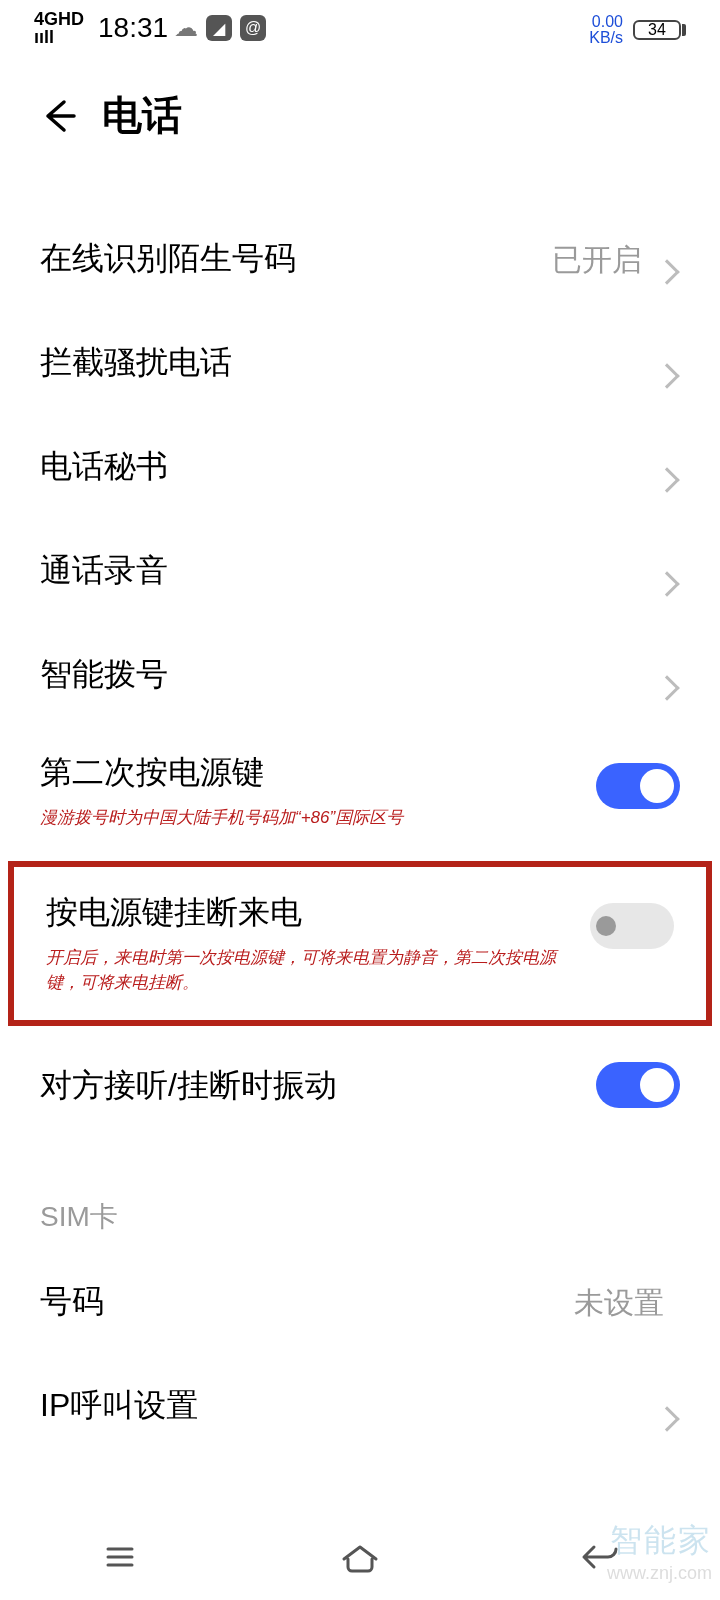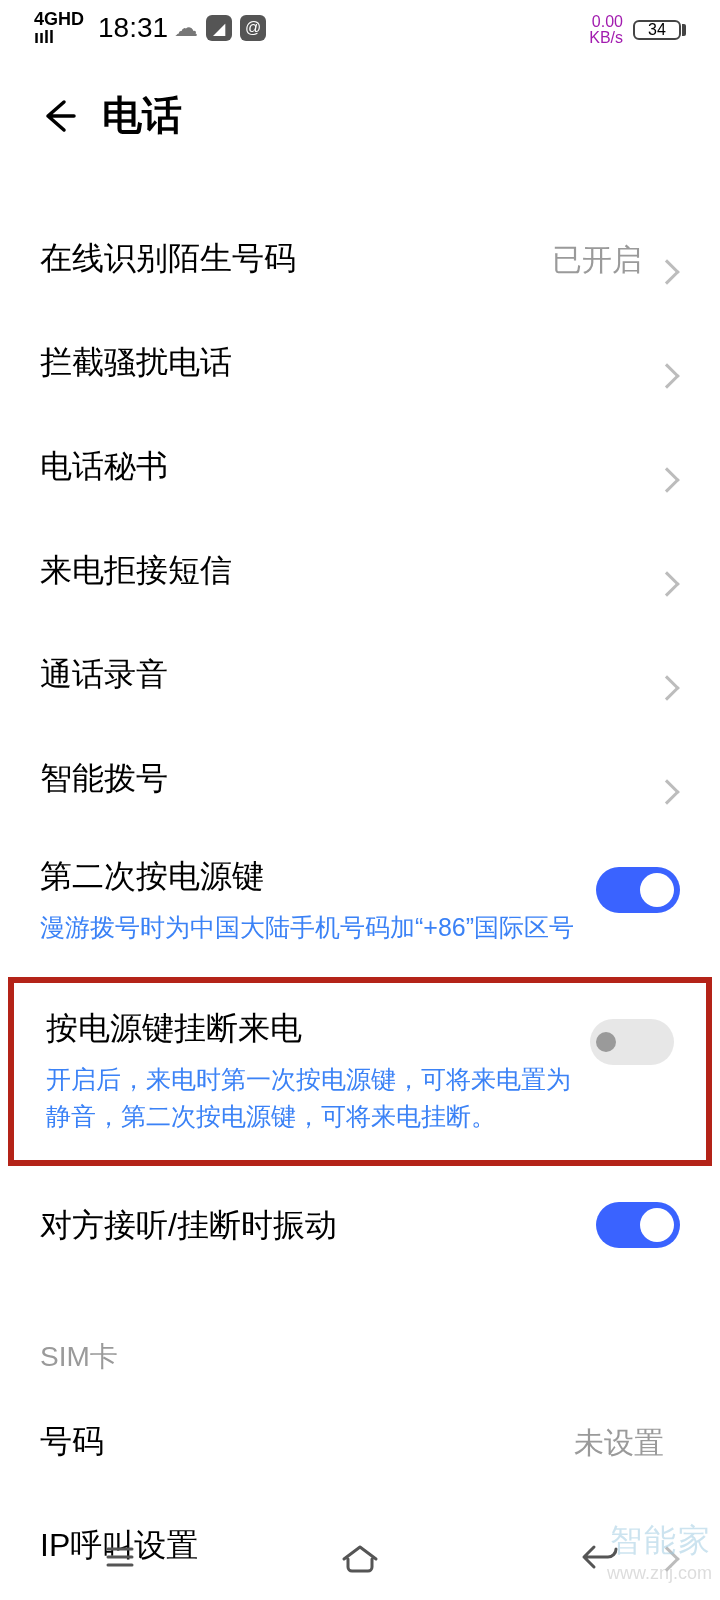--- a/index.html
+++ b/index.html
@@ -8,36 +8,36 @@
   
   .status-bar { display: flex; justify-content: space-between; align-items: flex-end; padding: 8px 34px 6px 34px; height: 52px; font-size: 22px; gap: 8px; }
   .status-left { display: flex; align-items: center; gap: 6px; }
   .sig-ind { font-size: 18px; line-height: 1; font-weight: 600; }
   .time { font-size: 28px; font-weight: 500; margin-left: 8px; }
   .status-icons { display: flex; align-items: center; gap: 8px; }
   .si { width: 26px; height: 26px; border-radius: 6px; display: flex; align-items: center; justify-content: center; }
   .si.dark { background: #555; color: #fff; font-size: 16px; }
   .cloud { font-size: 24px; color: #777; }
   .status-right { display: flex; align-items: center; gap: 10px; }
-  .netspeed { font-size: 16px; line-height: 1; text-align: right; color: #a21caf; }
+  .netspeed { font-size: 16px; line-height: 1; text-align: right; color: #1d4ed8; }
   .battery { display: flex; align-items: center; }
   .batt-body { width: 48px; height: 20px; border: 2px solid #444; border-radius: 6px; position: relative; display: flex; align-items: center; justify-content: center; font-size: 16px; }
   .batt-cap { width: 4px; height: 12px; background: #444; border-radius: 0 2px 2px 0; margin-left: 1px; }
 
   
   .header { display: flex; align-items: center; padding: 36px 34px 24px 34px; gap: 20px; }
   .back-arrow { width: 48px; height: 48px; display: flex; align-items: center; justify-content: center; }
   .page-title { font-size: 40px; font-weight: 600; }
 
   
   .list { padding: 0 0 0 0; }
   .item { display: flex; align-items: flex-end; padding: 30px 40px; min-height: 104px; }
   .item-body { flex: 1; display: flex; flex-direction: column; gap: 10px; }
   .item-label { font-size: 32px; color: #000; }
-  .item-desc { font-size: 25px; color: #3b82f6; line-height: 1.5; padding-right: 8px; }
+  .item-desc { font-size: 17px; color: #b91c1c; line-height: 1.5; padding-right: 8px; font-style: italic; }
   .item-value { font-size: 30px; color: #9a9a9a; margin-right: 16px; }
   .chev { width: 18px; height: 18px; border-top: 3px solid #bcbcbc; border-right: 3px solid #bcbcbc; transform: rotate(45deg); margin-right: 4px; }
 
   
   .toggle { width: 84px; height: 46px; border-radius: 24px; position: relative; flex-shrink: 0; }
   .toggle .knob { width: 34px; height: 34px; border-radius: 50%; background: #fff; position: absolute; top: 6px; }
   .toggle.on { background: #3a63ff; }
   .toggle.on .knob { right: 6px; }
   .toggle.off { background: #e7e7e7; }
   .toggle.off .knob { left: 6px; background: #9a9a9a; width: 20px; height: 20px; top: 13px; }
@@ -113,26 +113,20 @@
     <div class="chev"></div>
   </div>
 
   <div class="item">
     <div class="item-body">
         <div class="item-label">电话秘书</div>
       </div>
     <div class="chev"></div>
   </div>
 
-  <div class="item">
-    <div class="item-body">
-        <div class="item-label">来电拒接短信</div>
-      </div>
-    <div class="chev"></div>
-  </div>
 
   <div class="item">
     <div class="item-body">
         <div class="item-label">通话录音</div>
       </div>
     <div class="chev"></div>
   </div>
 
   <div class="item">
     <div class="item-body">

